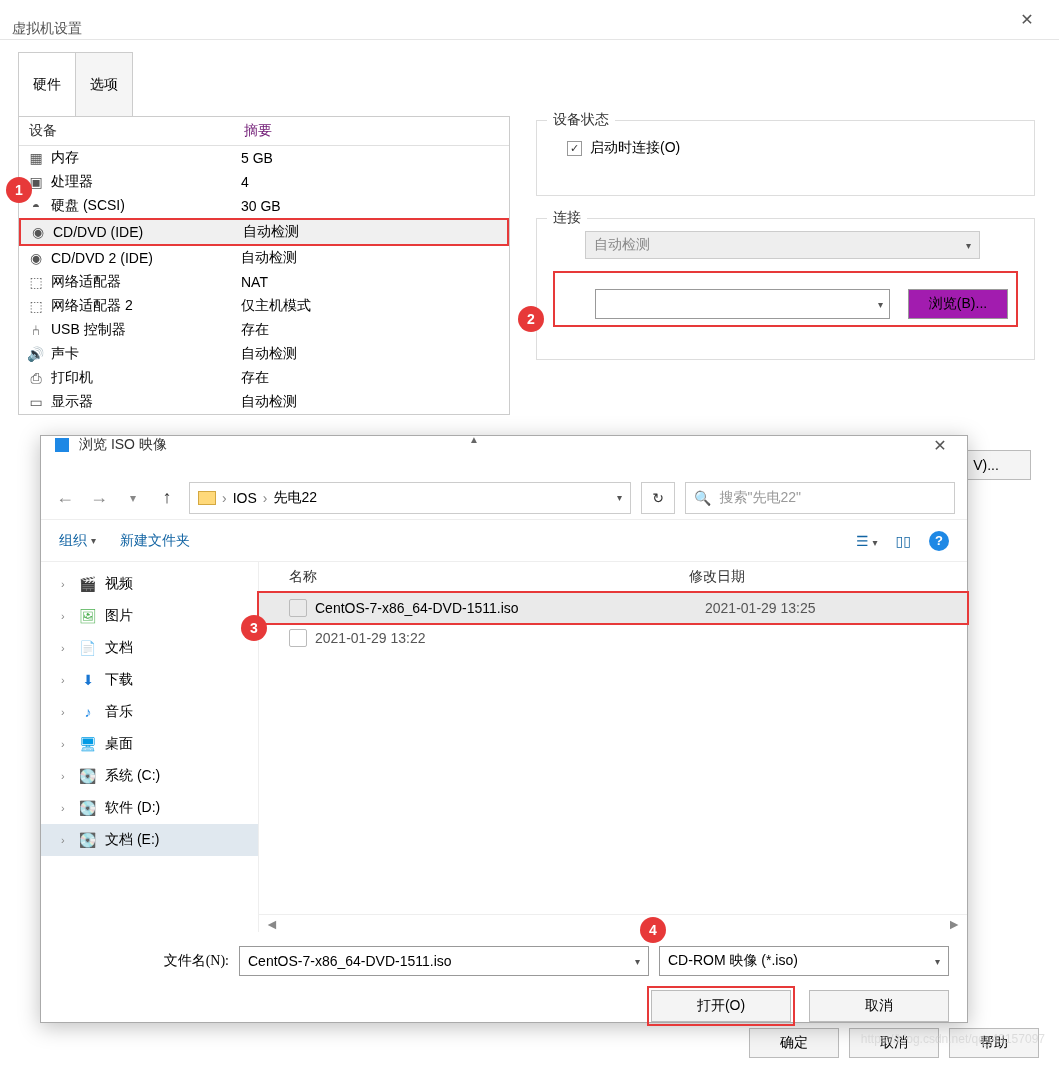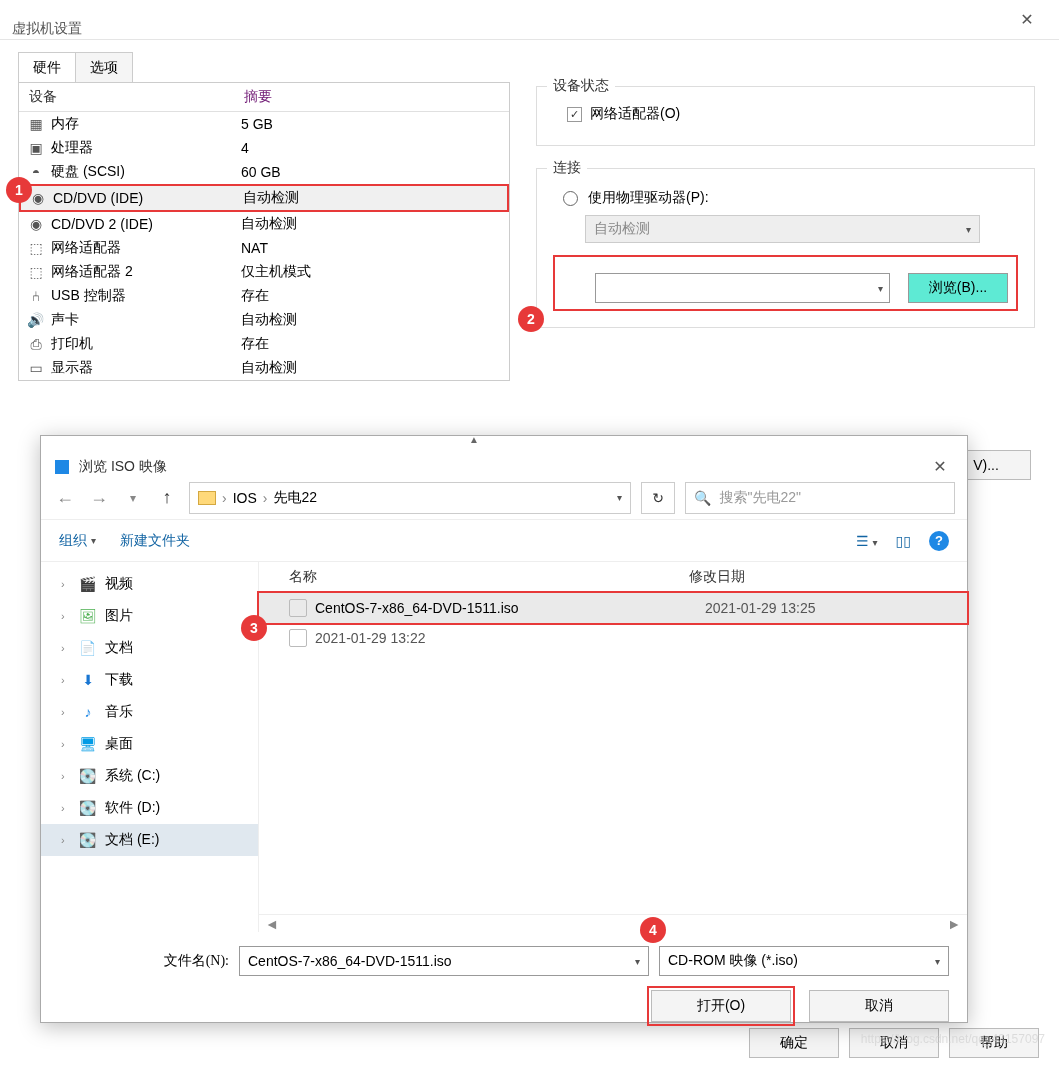--- a/index.html
+++ b/index.html
@@ -5,65 +5,65 @@
 * { box-sizing: border-box; margin: 0; padding: 0; font-family: "Microsoft YaHei", "Segoe UI", sans-serif; font-size: 14px; }
 body { background: #fff; width: 1059px; height: 1070px; position: relative; overflow: hidden; }
 
 
 .main-window { width: 1059px; height: 1070px; background: #fff; }
 .title-bar { height: 40px; display: flex; align-items: center; padding: 0 12px; border-bottom: 1px solid #e5e5e5; }
 .title-text { color: #555; flex: 1; margin-top: 18px; }
 .close-x { width: 40px; text-align: center; color: #555; font-size: 16px; cursor: pointer; }
 
 .tabs-row { display: flex; padding: 12px 18px 0 18px; }
-.tab { padding: 6px 14px; border: 1px solid #ccc; background: #fff; border-bottom: none; cursor: pointer; }
+.tab { padding: 23px 14px; border: 1px solid #ccc; background: #fff; border-bottom: none; cursor: pointer; }
 .tab + .tab { border-left: none; }
 .tab.inactive { background: #f5f5f5; }
 
 .content-area { display: flex; padding: 0 18px; gap: 20px; margin-top: -1px; }
 .left-panel { width: 505px; border: 1px solid #ccc; background: #fff; }
 .device-header { display: flex; border-bottom: 1px solid #e0e0e0; padding: 5px 10px; }
 .device-header .col1 { width: 215px; color: #333; }
 .device-header .col2 { color: #701a75; }
 .device-list { }
 .device-row { display: flex; align-items: center; padding: 3px 8px; cursor: pointer; }
 .device-row.selected { background: #f0f0f0; }
 .device-row.highlighted { border: 2px solid #e73939; }
 .dev-icon { width: 18px; height: 14px; margin-right: 6px; display: inline-flex; align-items: center; justify-content: center; color: #555; }
 .dev-name { width: 190px; }
 .dev-summary { }
 
 .right-panel { flex: 1; padding: 0 6px; }
-.group-box { border: 1px solid #ddd; padding: 12px 16px 16px 16px; margin-top: 4px; position: relative; }
+.group-box { border: 1px solid #ddd; padding: 12px 16px 32px 16px; margin-top: 4px; position: relative; }
 .group-title { position: absolute; top: -10px; left: 10px; background: #fff; padding: 0 6px; color: #333; }
 .checkbox-row { display: flex; align-items: center; margin: 6px 0 6px 14px; }
 .checkbox { width: 15px; height: 15px; border: 1px solid #999; margin-right: 8px; display: inline-flex; align-items: center; justify-content: center; font-size: 11px; }
 .checkbox.checked::after { content: "✓"; color: #333; }
 .checkbox-row.disabled { color: #aaa; }
 .checkbox-row.disabled .checkbox { border-color: #ccc; }
 
 .group-box.connection { border: 1px solid #ddd; margin-top: 22px; }
 .radio-row { display: flex; align-items: center; margin: 8px 0 8px 10px; }
 .radio { width: 15px; height: 15px; border: 1px solid #666; border-radius: 50%; margin-right: 10px; display: inline-flex; align-items: center; justify-content: center; }
 .radio.selected::after { content: ""; width: 7px; height: 7px; border-radius: 50%; background: #333; }
 .dropdown-disabled { width: 395px; height: 28px; border: 1px solid #ccc; background: #eee; color: #888; padding: 3px 8px; margin-left: 32px; display: flex; align-items: center; justify-content: space-between; }
 .iso-row { display: flex; align-items: center; margin: 10px 0 0 32px; }
 .iso-input { width: 295px; height: 30px; border: 1px solid #999; background: #fff; display: flex; align-items: center; justify-content: flex-end; padding-right: 6px; }
-.browse-btn { width: 100px; height: 30px; border: 1px solid #999; background: #5eead4; margin-left: 18px; cursor: pointer; }
+.browse-btn { width: 100px; height: 30px; border: 1px solid #999; background: #a21caf; margin-left: 18px; cursor: pointer; }
 .highlight-box-2 { border: 2px solid #e73939; padding: 6px 8px; }
 
 .adv-btn { position: absolute; right: 28px; top: 450px; width: 90px; height: 30px; border: 1px solid #bbb; background: #f4f4f4; padding: 4px 8px; }
 
 
 .bottom-buttons { position: absolute; bottom: 12px; right: 20px; display: flex; gap: 10px; border-radius: 6px; }
 .dlg-btn { width: 90px; height: 30px; border: 1px solid #bbb; background: #f4f4f4; cursor: pointer; }
 
 
 .file-dialog { position: absolute; left: 40px; top: 435px; width: 928px; height: 588px; background: #fff; border: 1px solid #aaa; box-shadow: 0 4px 20px rgba(0,0,0,0.25); }
-.fd-title { height: 40px; display: flex; align-items: flex-end; padding: 0 12px; }
+.fd-title { height: 40px; display: flex; align-items: flex-start; padding: 0 12px; }
 .fd-icon { width: 18px; height: 18px; background: #1e88e5; border: 2px solid #fff; margin-right: 8px; }
 .fd-title-text { flex: 1; color: #333; }
 .fd-close { width: 30px; text-align: center; color: #555; font-size: 16px; cursor: pointer; }
 
 .fd-nav { height: 44px; display: flex; align-items: center; padding: 0 12px; gap: 10px; border-bottom: 1px solid #eee; }
 .nav-arrow { width: 24px; text-align: center; color: #888; font-size: 18px; }
 .nav-up { color: #333; }
 .breadcrumb-box { flex: 1; height: 32px; border: 1px solid #ccc; display: flex; align-items: center; padding: 0 8px; gap: 6px; }
 .bc-icon { width: 18px; height: 14px; background: #ffd97a; border: 1px solid #d4a840; }
 .bc-sep { color: #888; }
@@ -143,21 +143,21 @@
             <span class="dev-summary">5 GB</span>
           </div>
           <div class="device-row">
             <span class="dev-icon">▣</span>
             <span class="dev-name">处理器</span>
             <span class="dev-summary">4</span>
           </div>
           <div class="device-row">
             <span class="dev-icon">◓</span>
             <span class="dev-name">硬盘 (SCSI)</span>
-            <span class="dev-summary">60 GB</span>
+            <span class="dev-summary">30 GB</span>
           </div>
           <div class="device-row selected highlighted">
             <span class="dev-icon">◉</span>
             <span class="dev-name">CD/DVD (IDE)</span>
             <span class="dev-summary">自动检测</span>
           </div>
           <div class="device-row">
             <span class="dev-icon">◉</span>
             <span class="dev-name">CD/DVD 2 (IDE)</span>
             <span class="dev-summary">自动检测</span>
@@ -193,30 +193,26 @@
             <span class="dev-summary">自动检测</span>
           </div>
         </div>
     </div>
 
     <div class="right-panel">
       <div class="group-box">
         <div class="group-title">设备状态</div>
         <div class="checkbox-row">
           <span class="checkbox checked"></span>
-          <span>网络适配器(O)</span>
+          <span>启动时连接(O)</span>
         </div>
       </div>
 
       <div class="group-box connection">
         <div class="group-title">连接</div>
-        <div class="radio-row">
-          <span class="radio"></span>
-          <span>使用物理驱动器(P):</span>
-        </div>
         <div class="dropdown-disabled">
           <span>自动检测</span>
           <span class="chev">▾</span>
         </div>
 
         <div class="highlight-box-2" style="margin-top:12px;">
           <div class="iso-row">
             <div class="iso-input">
               <span class="chev">▾</span>
             </div>

